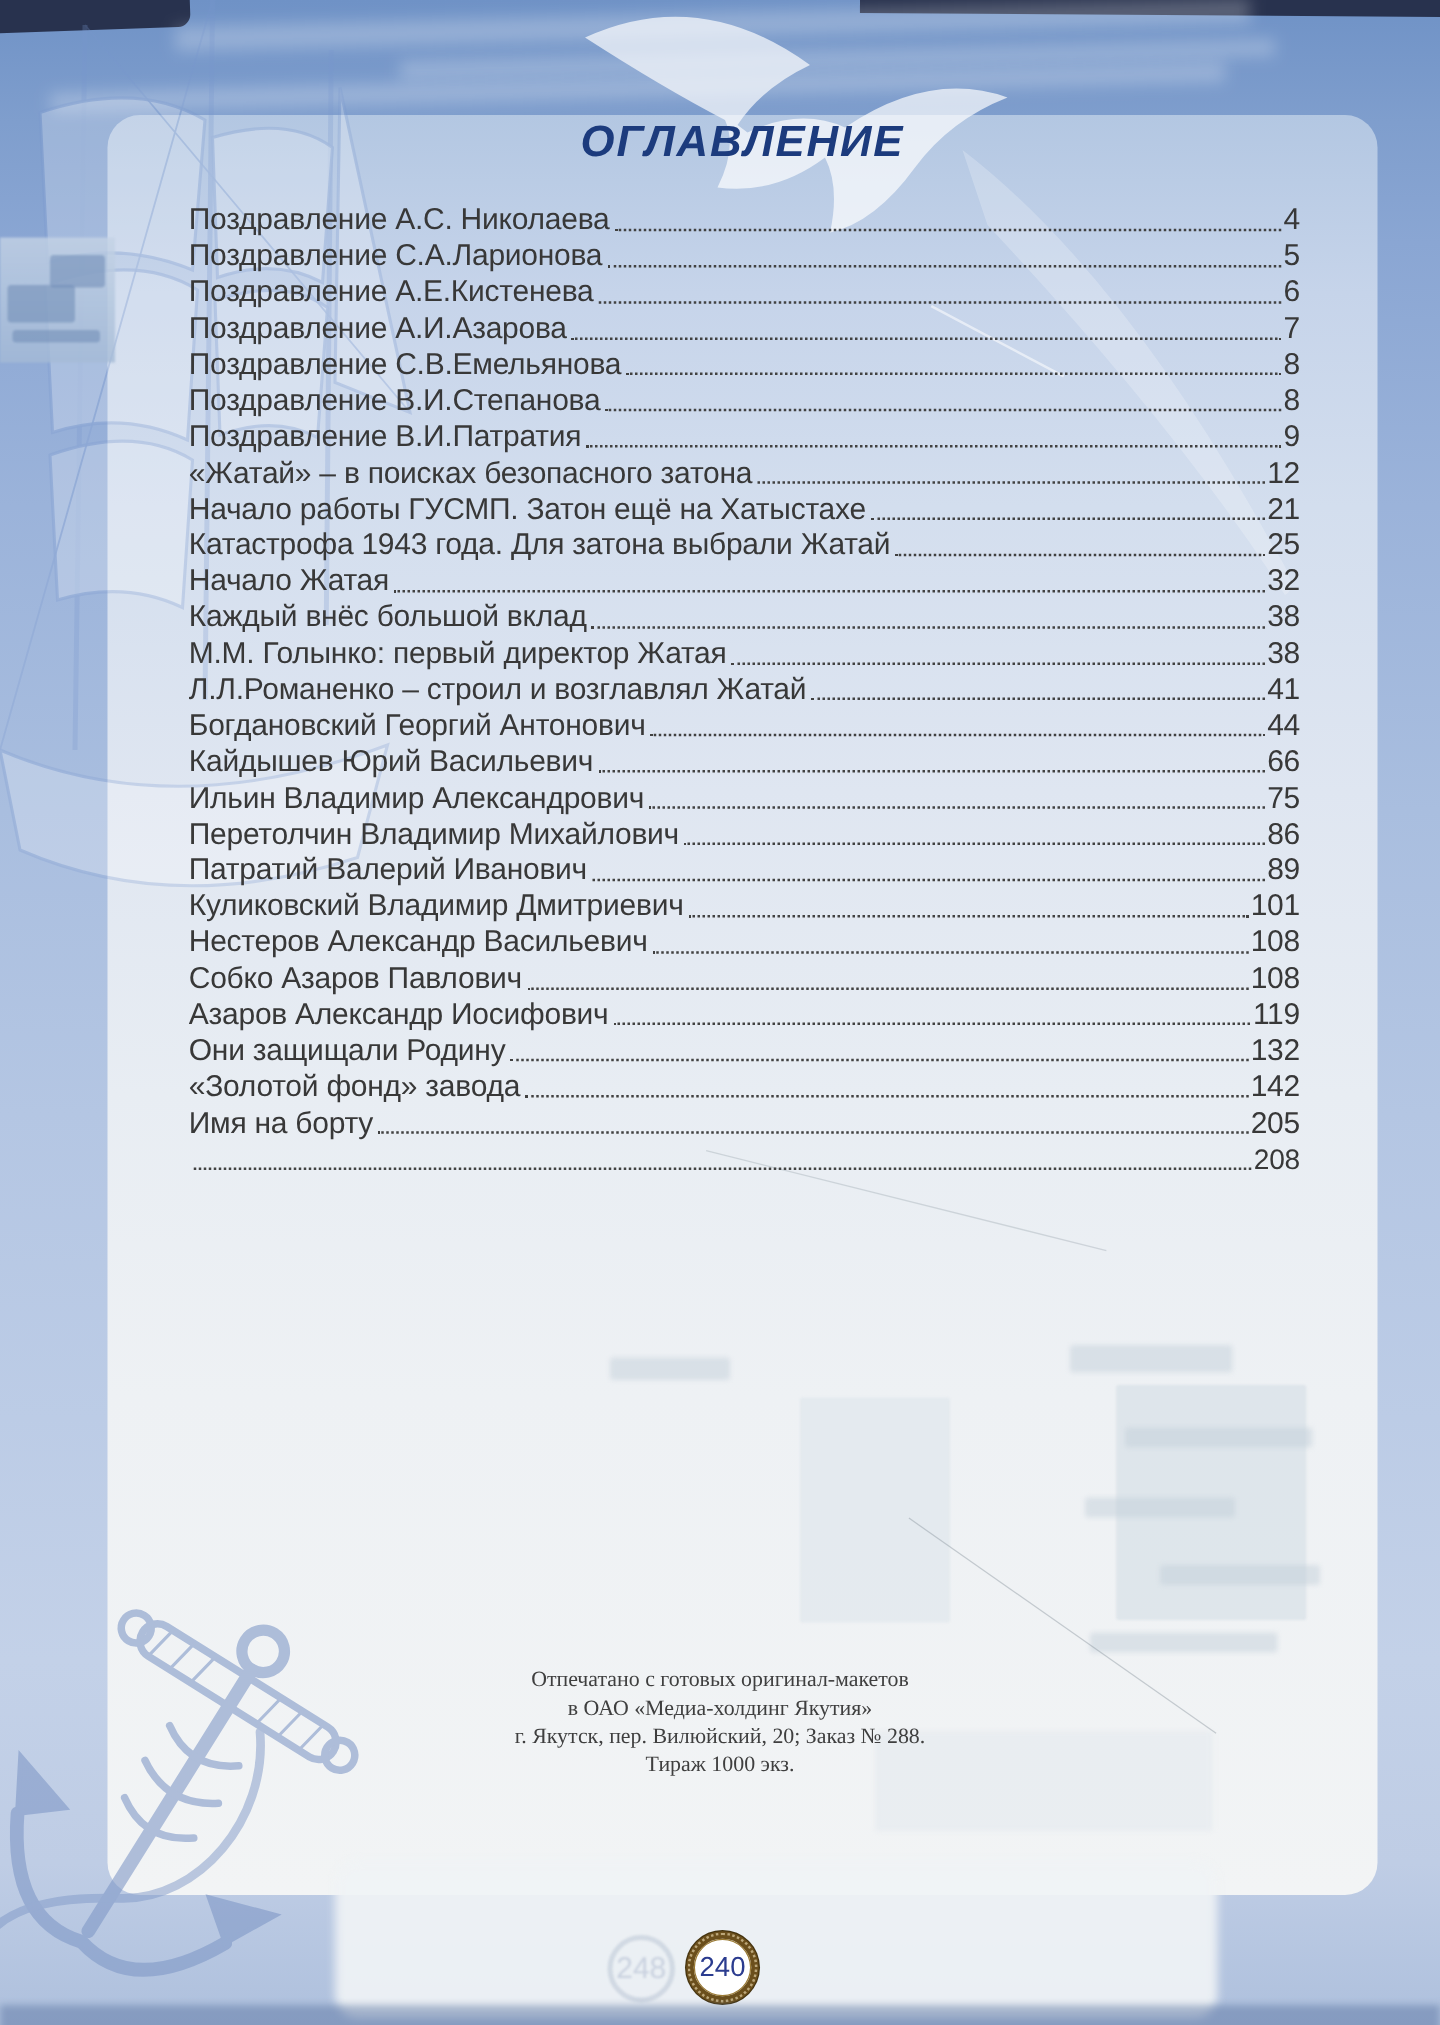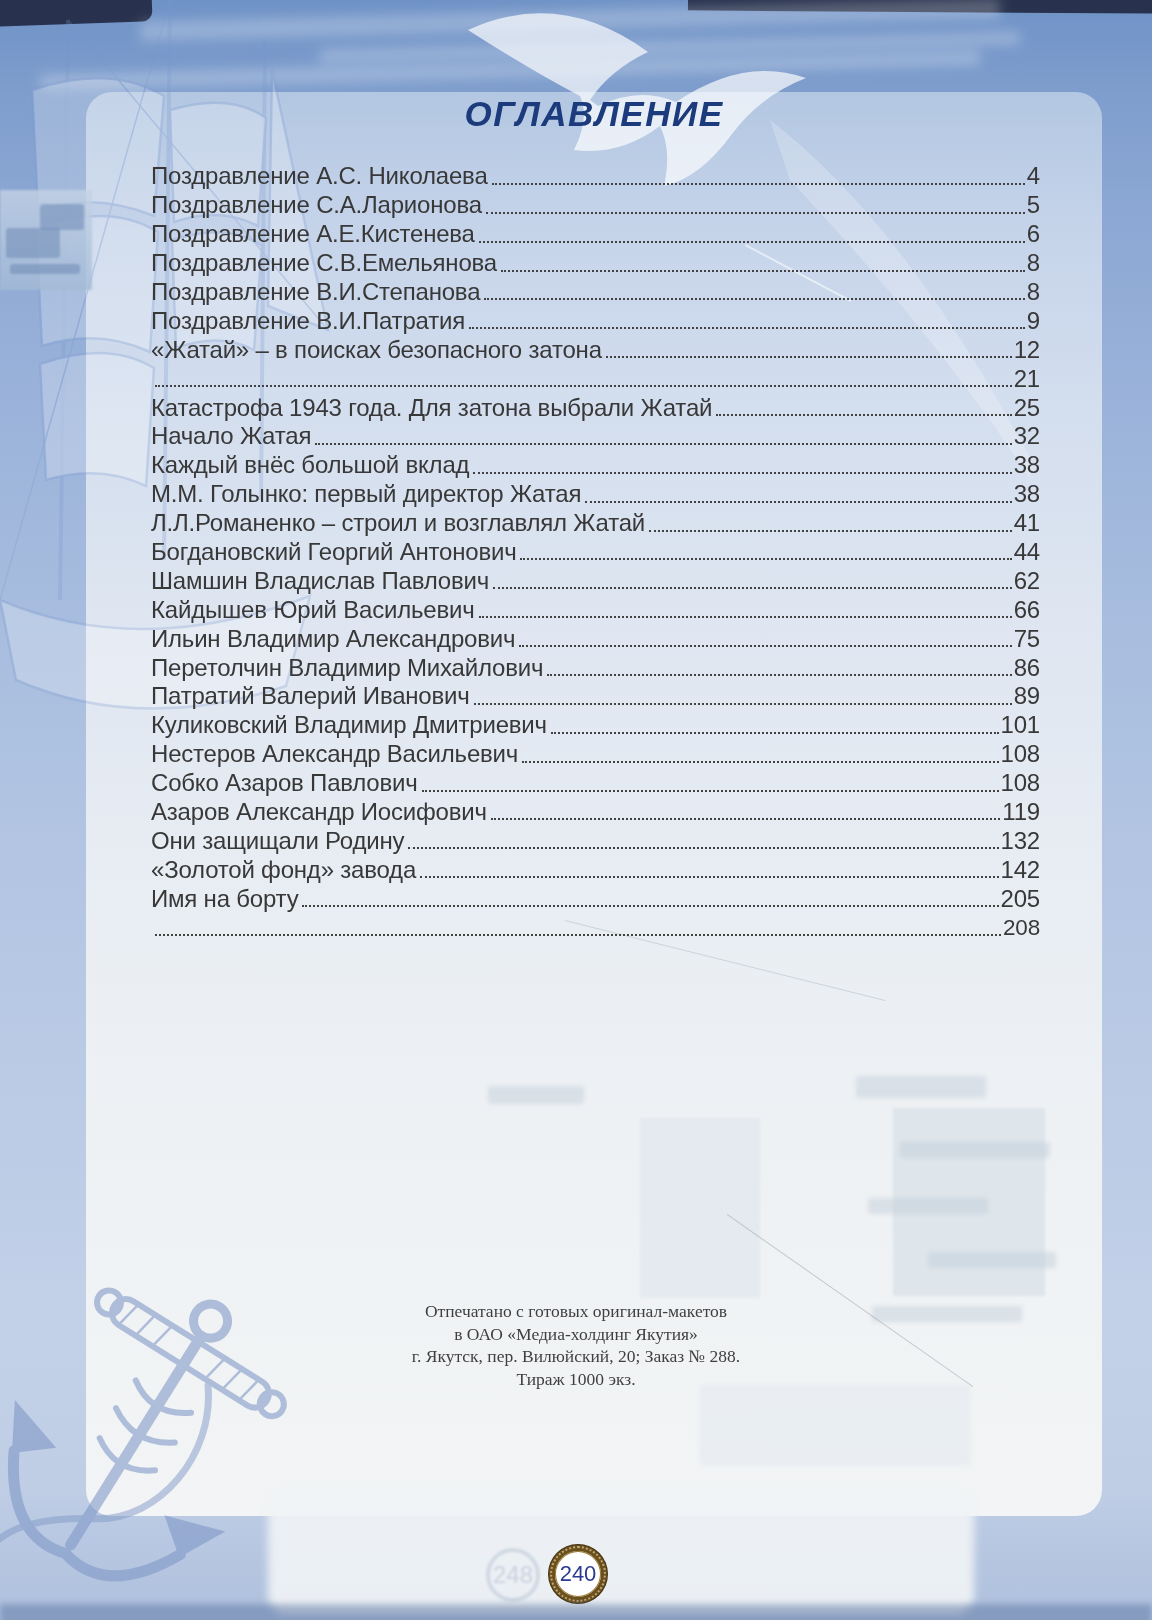--- a/index.html
+++ b/index.html
@@ -54,21 +54,21 @@
     font-size:35px; font-weight:700; font-style:italic; color:#1c3b7d; letter-spacing:1.5px; }
   
   .toc { position:absolute; left:108px; top:162px; width:932px; }
   .toc-row { display:flex; align-items:flex-end; height:28.9px; font-size:24px;
     color:#383838; letter-spacing:-.2px; line-height:28.5px; overflow:hidden;margin-left:43px; }
   .toc-row:last-child { font-size:22.5px; }
   .toc-label { white-space:nowrap; flex:0 0 auto; }
   .toc-dots { flex:1 1 auto; min-width:8px; height:0; border-bottom:2.6px dotted #414141; margin:0 2px 6px 4px; }
   .toc-page { white-space:nowrap; flex:0 0 auto; }
   
-  .imprint { position:absolute; left:0; top:1300px; width:1152px; text-align:center;
+  .imprint { position:absolute; left:0; top:1332px; width:1152px; text-align:center;
     font-family:"Liberation Serif", serif; font-size:17.5px; line-height:22.5px; color:#3f3f3f; }
   
   .badge { position:absolute; left:549px; top:1545px; width:46px; height:46px;
     background:#fff; border:6px solid #6b4f1c; border-radius:50%;
     box-shadow:0 0 0 1px #43320e, inset 0 0 0 1px #9a7a33;
     display:flex; align-items:center; justify-content:center;
     font-size:22px; font-weight:500; color:#2b3c8f; }
   .badge::before { content:""; position:absolute; left:-5px; top:-5px; right:-5px; bottom:-5px;
     border:2px dotted rgba(255,240,200,.55); border-radius:50%; }
   .badge-ghost { position:absolute; left:486px; top:1548px; width:46px; height:46px;
@@ -156,40 +156,46 @@
       <span class="toc-label">Поздравление С.А.Ларионова</span>
       <span class="toc-dots"></span>
       <span class="toc-page">5</span>
     </div>
       <div class="toc-row">
       <span class="toc-label">Поздравление А.Е.Кистенева</span>
       <span class="toc-dots"></span>
       <span class="toc-page">6</span>
     </div>
       <div class="toc-row">
+      <span class="toc-label">Поздравление А.И.Азарова</span>
+      <span class="toc-dots"></span>
+      <span class="toc-page">7</span>
+    </div>
+      <div class="toc-row">
       <span class="toc-label">Поздравление С.В.Емельянова</span>
       <span class="toc-dots"></span>
       <span class="toc-page">8</span>
     </div>
       <div class="toc-row">
       <span class="toc-label">Поздравление В.И.Степанова</span>
       <span class="toc-dots"></span>
       <span class="toc-page">8</span>
     </div>
       <div class="toc-row">
       <span class="toc-label">Поздравление В.И.Патратия</span>
       <span class="toc-dots"></span>
       <span class="toc-page">9</span>
     </div>
       <div class="toc-row">
       <span class="toc-label">«Жатай» – в поисках безопасного затона</span>
       <span class="toc-dots"></span>
       <span class="toc-page">12</span>
     </div>
       <div class="toc-row">
+      <span class="toc-label">Начало работы ГУСМП. Затон ещё на Хатыстахе</span>
       <span class="toc-dots"></span>
       <span class="toc-page">21</span>
     </div>
       <div class="toc-row">
       <span class="toc-label">Катастрофа 1943 года. Для затона выбрали Жатай</span>
       <span class="toc-dots"></span>
       <span class="toc-page">25</span>
     </div>
       <div class="toc-row">
       <span class="toc-label">Начало Жатая</span>
@@ -208,25 +214,20 @@
     </div>
       <div class="toc-row">
       <span class="toc-label">Л.Л.Романенко – строил и возглавлял Жатай</span>
       <span class="toc-dots"></span>
       <span class="toc-page">41</span>
     </div>
       <div class="toc-row">
       <span class="toc-label">Богдановский Георгий Антонович</span>
       <span class="toc-dots"></span>
       <span class="toc-page">44</span>
-    </div>
-      <div class="toc-row">
-      <span class="toc-label">Шамшин Владислав Павлович</span>
-      <span class="toc-dots"></span>
-      <span class="toc-page">62</span>
     </div>
       <div class="toc-row">
       <span class="toc-label">Кайдышев Юрий Васильевич</span>
       <span class="toc-dots"></span>
       <span class="toc-page">66</span>
     </div>
       <div class="toc-row">
       <span class="toc-label">Ильин Владимир Александрович</span>
       <span class="toc-dots"></span>
       <span class="toc-page">75</span>

